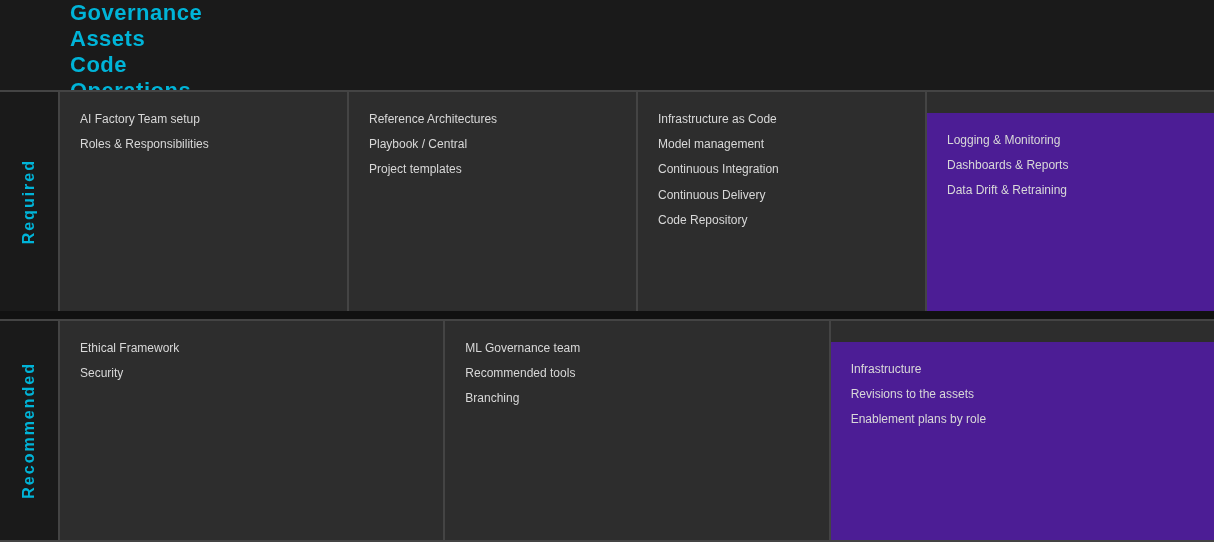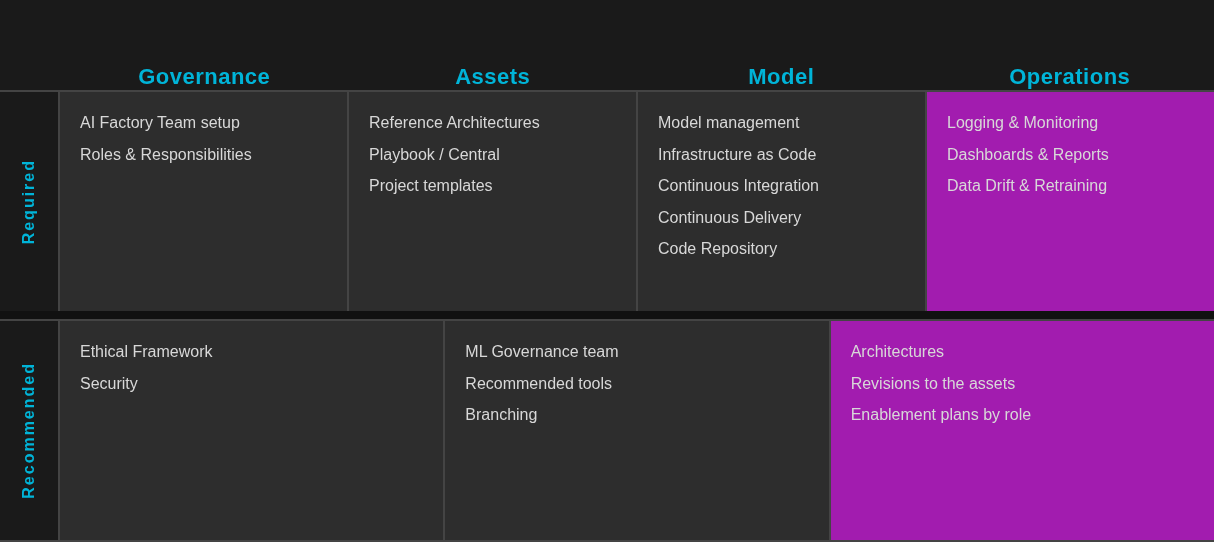--- a/index.html
+++ b/index.html
@@ -17,24 +17,24 @@
       width: 1214px;
       height: 542px;
       display: flex;
       flex-direction: column;
       background: #1a1a1a;
     }
 
     
     .header-row {
       display: flex;
-      flex-direction: row;
+      flex-direction: column;
       padding: 0 0 0 60px;
       height: 90px;
-      align-items: flex-end;
+      align-items: flex-start;
     }
 
     .header-cell {
       flex: 1;
       text-align: center;
       font-size: 22px;
       font-weight: 700;
       color: #00b4d8;
       letter-spacing: 0.5px;
       padding: 0 10px;
@@ -95,25 +95,26 @@
       flex-direction: column;
       gap: 6px;
     }
 
     .content-cell:last-child {
       border-right: none;
     }
 
     
     .content-cell.operations {
-      background: #a21caf;
+      background: #4c1d95;
+      margin-top: 21px;
     }
 
     .item-text {
-      font-size: 16px;
+      font-size: 12px;
       color: #d8d8d8;
       line-height: 1.6;
     }
 
     
     .separator {
       height: 8px;
       background: #111;
       width: 100%;
     }
@@ -127,21 +128,21 @@
     }
   </style>
 </head>
 <body>
 
 <div class="container">
 
   <div class="header-row">
     <div class="header-cell">Governance</div>
     <div class="header-cell">Assets</div>
-    <div class="header-cell">Model</div>
+    <div class="header-cell">Code</div>
     <div class="header-cell">Operations</div>
   </div>
 
   <div class="grid-area">
 
     <div class="section-row required">
       <div class="label-col">
         <span class="label-text">Required</span>
       </div>
       <div class="content-cols">
@@ -151,22 +152,22 @@
           <span class="item-text">Roles &amp; Responsibilities</span>
         </div>
 
         <div class="content-cell">
           <span class="item-text">Reference Architectures</span>
           <span class="item-text">Playbook / Central</span>
           <span class="item-text">Project templates</span>
         </div>
 
         <div class="content-cell">
+          <span class="item-text">Infrastructure as Code</span>
           <span class="item-text">Model management</span>
-          <span class="item-text">Infrastructure as Code</span>
           <span class="item-text">Continuous Integration</span>
           <span class="item-text">Continuous Delivery</span>
           <span class="item-text">Code Repository</span>
         </div>
 
         <div class="content-cell operations">
           <span class="item-text">Logging &amp; Monitoring</span>
           <span class="item-text">Dashboards &amp; Reports</span>
           <span class="item-text">Data Drift &amp; Retraining</span>
         </div>
@@ -187,21 +188,21 @@
         </div>
 
 
         <div class="content-cell">
           <span class="item-text">ML Governance team</span>
           <span class="item-text">Recommended tools</span>
           <span class="item-text">Branching</span>
         </div>
 
         <div class="content-cell operations">
-          <span class="item-text">Architectures</span>
+          <span class="item-text">Infrastructure</span>
           <span class="item-text">Revisions to the assets</span>
           <span class="item-text">Enablement plans by role</span>
         </div>
       </div>
     </div>
 
   </div>
 </div>
 
 </body></html>

